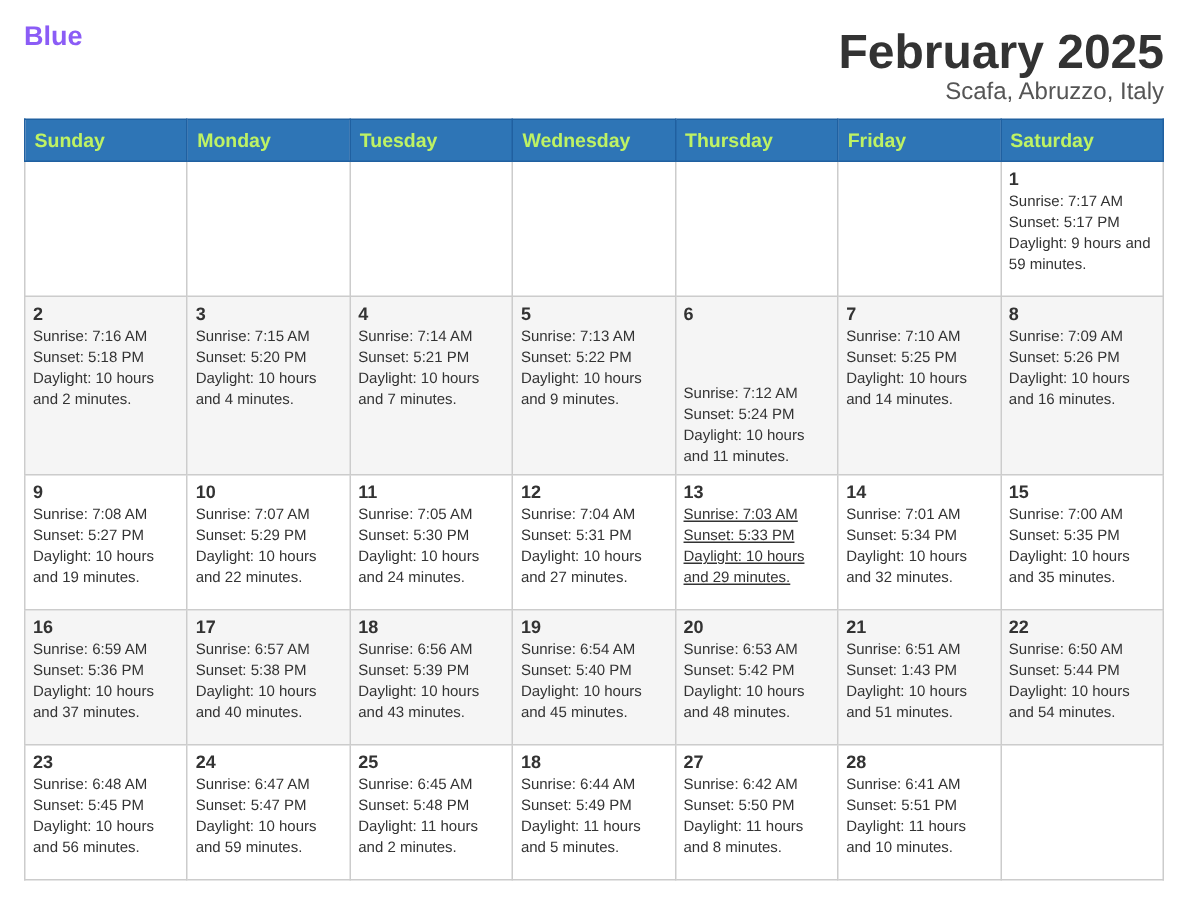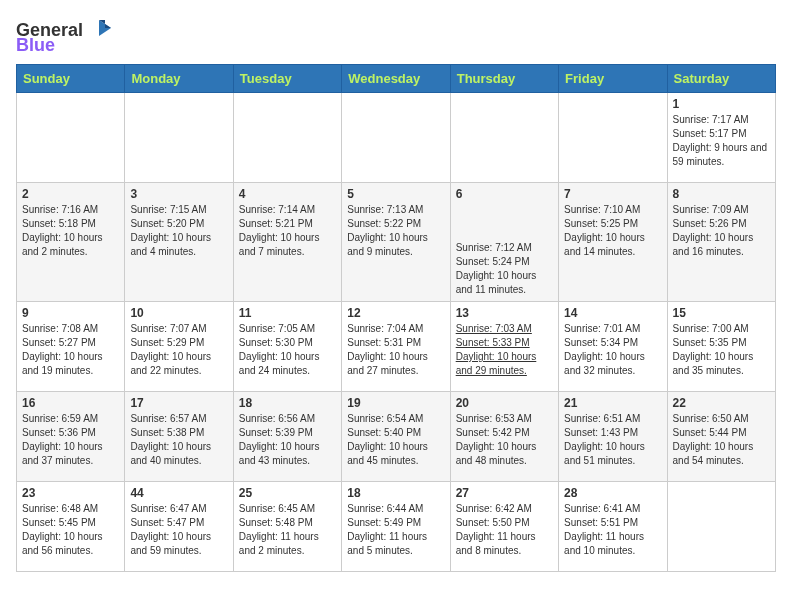--- a/index.html
+++ b/index.html
@@ -83,29 +83,26 @@
     .empty-cell {
       background: #fff;
     }
   </style>
 </head>
 <body>
 
 <div class="header-section">
   <div class="logo">
     <div style="display:flex;flex-direction:column;align-items:flex-start;">
-      <div style="display:flex;align-items:center;">
-        <span class="logo-text-general">General</span>
-        <svg width="28" height="22" viewBox="0 0 28 22" style="margin-left:2px;margin-top:-4px;">
-          <polygon points="14,2 26,10 14,18" fill="#2e75b6"></polygon>
-          <polygon points="14,2 26,10 20,10 20,2" fill="#1a4a80"></polygon>
-        </svg>
-      </div>
       <span class="logo-text-blue" style="margin-top:-6px;">Blue</span>
     </div>
+  </div>
+  <div class="title-block">
+    <div class="month-title">February 2025</div>
+    <div class="location-subtitle">Scafa, Abruzzo, Italy</div>
   </div>
 </div>
 
 <table class="calendar">
   <thead>
     <tr>
     <th>Sunday</th>
         <th>Monday</th>
         <th>Tuesday</th>
         <th>Wednesday</th>
@@ -262,21 +259,21 @@
         </td>
       </tr>
       <tr>
         <td>
           <span class="day-number">23</span>
           <div class="day-info" style="white-space: pre-line;">Sunrise: 6:48 AM
 Sunset: 5:45 PM
 Daylight: 10 hours and 56 minutes.</div>
         </td>
         <td>
-          <span class="day-number">44</span>
+          <span class="day-number">24</span>
           <div class="day-info" style="white-space: pre-line;">Sunrise: 6:47 AM
 Sunset: 5:47 PM
 Daylight: 10 hours and 59 minutes.</div>
         </td>
         <td>
           <span class="day-number">25</span>
           <div class="day-info" style="white-space: pre-line;">Sunrise: 6:45 AM
 Sunset: 5:48 PM
 Daylight: 11 hours and 2 minutes.</div>
         </td>

